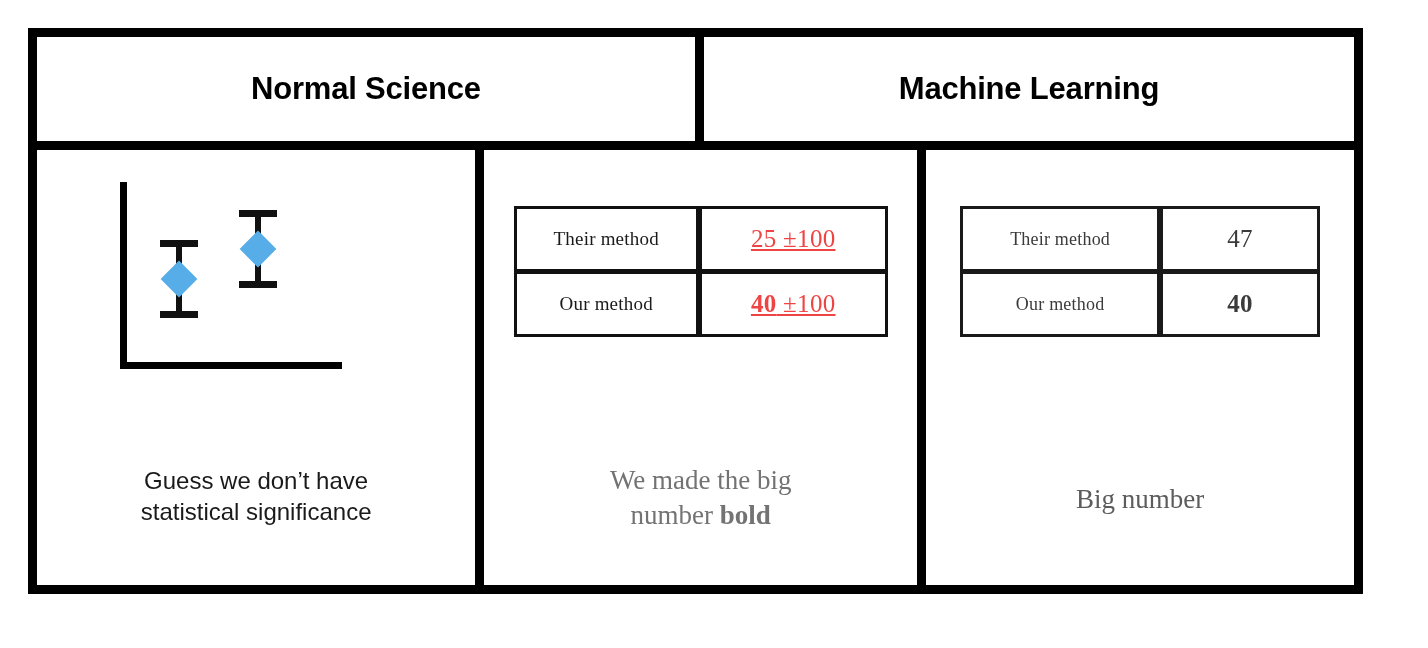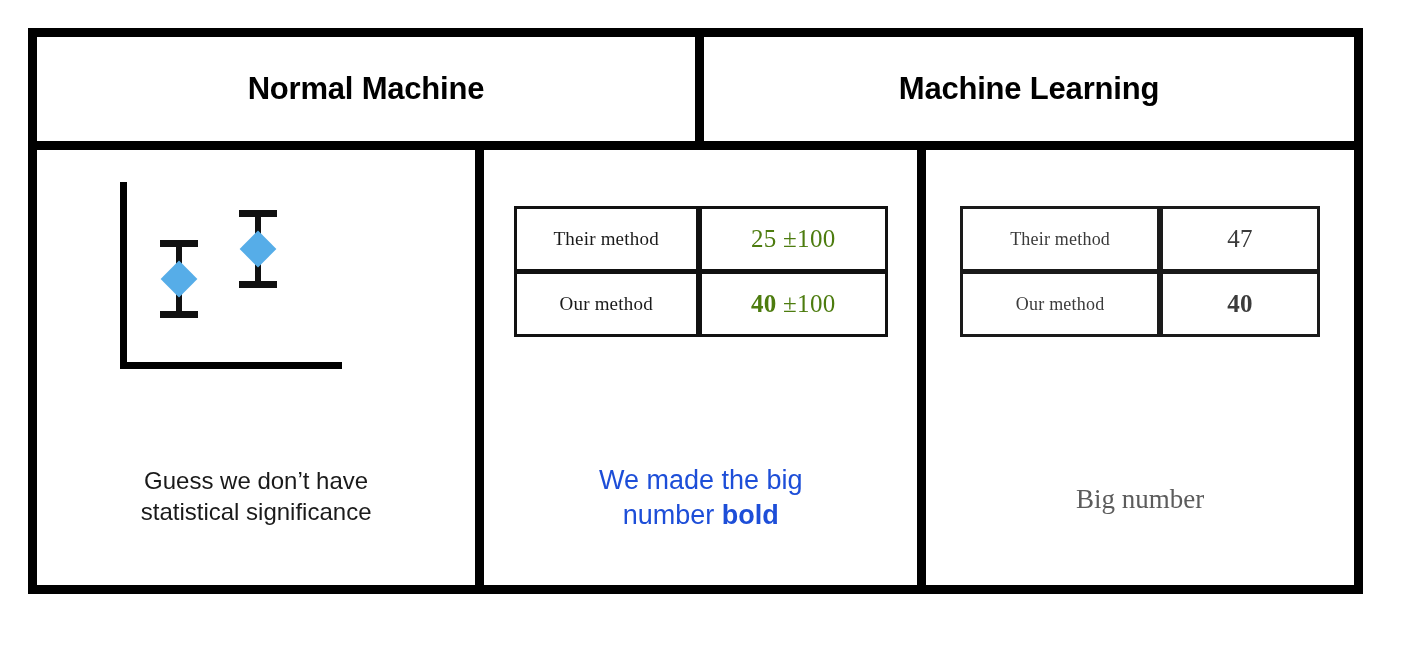--- a/index.html
+++ b/index.html
@@ -180,21 +180,21 @@
   }
   .dtable td.val {
     font-size: 25px;
     letter-spacing: 0.3px;
   }
   .dtable td.val b { font-weight: bold; }
 
   
   #ml-table { width: 374px; }
   #ml-table td.lbl { width: 185px; color: #1a1a1a; }
-  #ml-table td.val { width: 189px; color: #4d7c0f; }
+  #ml-table td.val { width: 189px; color: #ef4444; text-decoration: underline; }
 
   
   #llm-table { width: 360px; }
   #llm-table td.lbl { width: 200px; color: #3b3b3b; font-size: 18px; }
   #llm-table td.val { width: 160px; color: #3b3b3b; }
   #llm-table td { border-color: #1a1a1a; }
 
   
   .caption {
     position: absolute;
@@ -204,43 +204,43 @@
     line-height: 1.3;
   }
   .cap-sans {
     bottom: 58px;
     font-family: "Liberation Sans", sans-serif;
     font-size: 24px;
     color: #1a1a1a;
   }
   .cap-serif {
     bottom: 52px;
-    font-family: Liberation Sans, sans-serif;
+    font-family: Liberation Serif, serif;
     font-size: 27px;
-    color: #1d4ed8;
+    color: #737373;
   }
   .cap-serif-gray {
     bottom: 68px;
     font-family: "Liberation Serif", serif;
     font-size: 27px;
     color: #5c5c5c;
   }
   .cap-serif b { font-weight: bold; }
 </style>
 </head>
 <body>
 
 <div id="stage">
 
   <div class="frame">
 
     <div class="header-row">
 
       <div class="cell col1">
-        <div class="hdr-text hdr-sans">Normal Machine</div>
+        <div class="hdr-text hdr-sans">Normal Science</div>
       </div>
 
       <div class="cell col2">
         <div class="hdr-text hdr-sans">Machine Learning</div>
       </div>
 
 
     </div>
 
     <div class="divider-h"></div>

